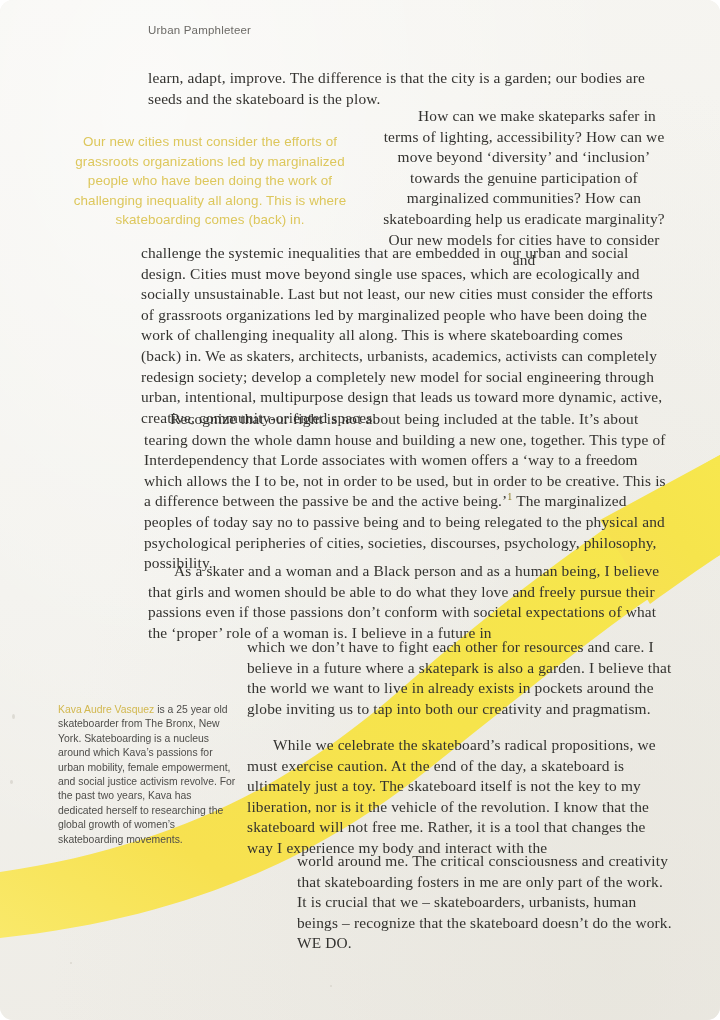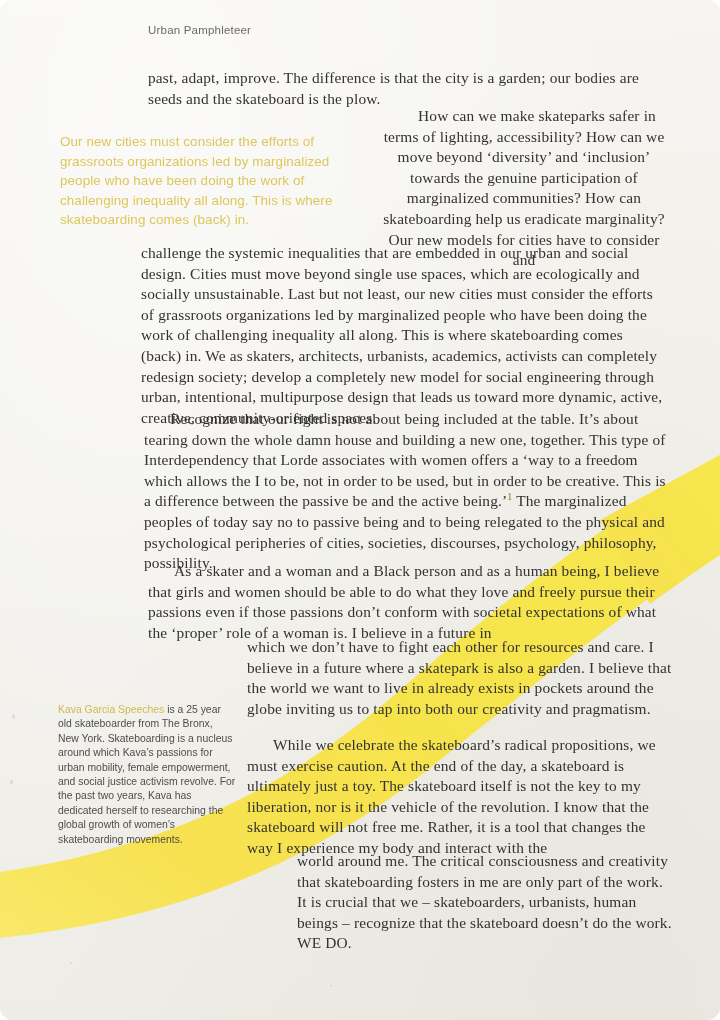--- a/index.html
+++ b/index.html
@@ -113,20 +113,21 @@
   #pull-quote {
     position: absolute;
     left: 60px;
     top: 132px;
     width: 300px;
     font-family: "Liberation Sans", "DejaVu Sans", sans-serif;
     font-size: 13.4px;
     line-height: 19.6px;
     color: #ddc75c;
     letter-spacing: 0.1px;
+    text-align: center;
   }
 
   
   .side-note {
     position: absolute;
     left: 58px;
     width: 178px;
     font-family: "Liberation Sans", "DejaVu Sans", sans-serif;
     font-size: 10.4px;
     line-height: 14.4px;
@@ -197,21 +198,21 @@
                L 720 555
                C 700 568, 672 588, 650 604
                L 600 520
                Z"></path>
     </svg>
   </div>
 
   <div id="running-head">Urban Pamphleteer</div>
 
   <div class="body-col" id="para-top">
-    <p>past, adapt, improve. The difference is that the city is a garden; our bodies are seeds and the skateboard is the plow.</p>
+    <p>learn, adapt, improve. The difference is that the city is a garden; our bodies are seeds and the skateboard is the plow.</p>
   </div>
 
   <div class="body-col" id="para-questions">
     <p class="indent">How can we make skateparks safer in terms of lighting, accessibility? How can we move beyond ‘diversity’ and ‘inclusion’ towards the genuine participation of marginalized communities? How can skateboarding help us eradicate marginality? Our new models for cities have to consider and</p>
   </div>
 
   <div class="body-col" id="para-challenge">
     <p>challenge the systemic inequalities that are embedded in our urban and social design. Cities must move beyond single use spaces, which are ecologically and socially unsustainable. Last but not least, our new cities must consider the efforts of grassroots organizations led by marginalized people who have been doing the work of challenging inequality all along. This is where skateboarding comes (back) in. We as skaters, architects, urbanists, academics, activists can completely redesign society; develop a completely new model for social engineering through urban, intentional, multipurpose design that leads us toward more dynamic, active, creative, community-oriented spaces.</p>
   </div>
 
@@ -232,21 +233,21 @@
   </div>
 
   <div class="body-col" id="para-world">
     <p>world around me. The critical consciousness and creativity that skateboarding fosters in me are only part of the work. It is crucial that we – skateboarders, urbanists, human beings – recognize that the skateboard doesn’t do the work. WE DO.</p>
   </div>
 
   <div id="pull-quote">Our new cities must consider the efforts of grassroots organizations led by marginalized people who have been doing the work of challenging inequality all along. This is where skateboarding comes (back) in.</div>
 
 
   <div class="side-note" id="bio-note">
-    <span class="note-name">Kava Garcia Speeches</span><span> is a 25 year old skateboarder from The Bronx, New York. Skateboarding is a nucleus around which Kava’s passions for urban mobility, female empowerment, and social justice activism revolve. For the past two years, Kava has dedicated herself to researching the global growth of women’s skateboarding movements.</span>
+    <span class="note-name">Kava Audre Vasquez</span><span> is a 25 year old skateboarder from The Bronx, New York. Skateboarding is a nucleus around which Kava’s passions for urban mobility, female empowerment, and social justice activism revolve. For the past two years, Kava has dedicated herself to researching the global growth of women’s skateboarding movements.</span>
   </div>
 
 
   <div class="speck" style="left:12px; top:714px; width:3px; height:5px;"></div>
   <div class="speck" style="left:10px; top:780px; width:3px; height:4px;"></div>
   <div class="speck" style="left:70px; top:962px; width:2px; height:2px;"></div>
   <div class="speck" style="left:330px; top:985px; width:2px; height:2px;"></div>
   <div class="speck" style="left:560px; top:700px; width:2px; height:2px;"></div>
 
 </div>

